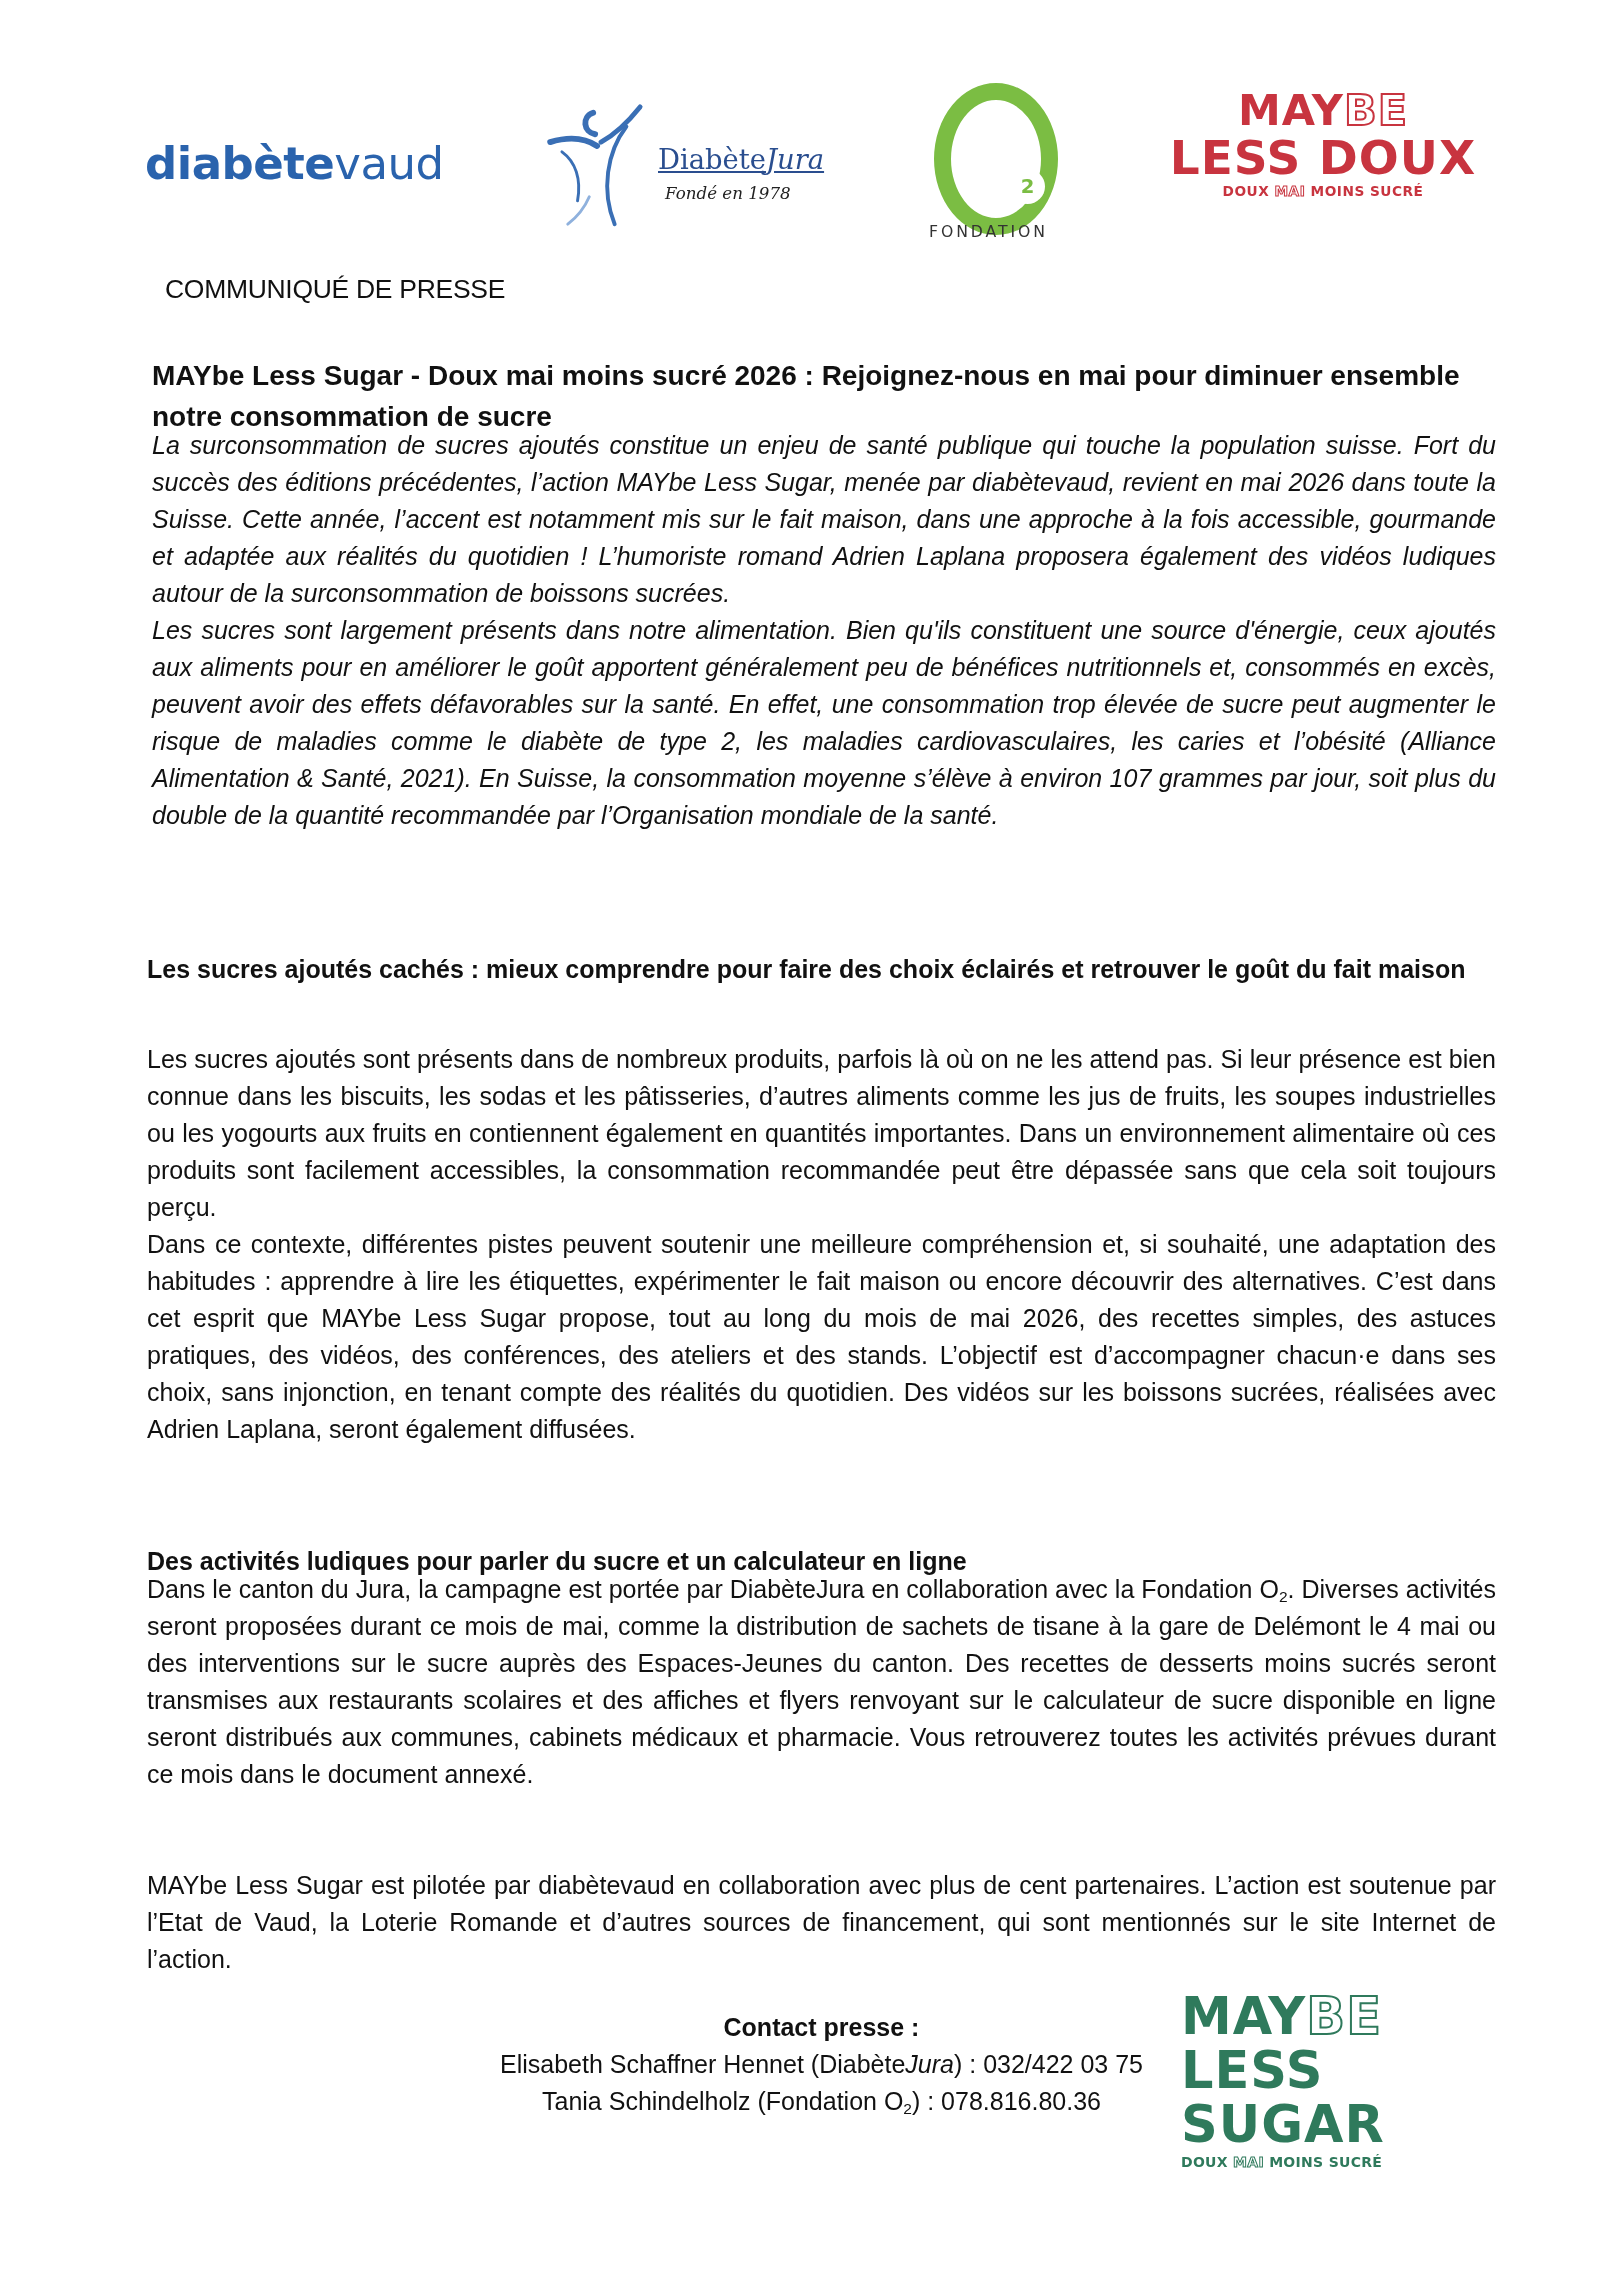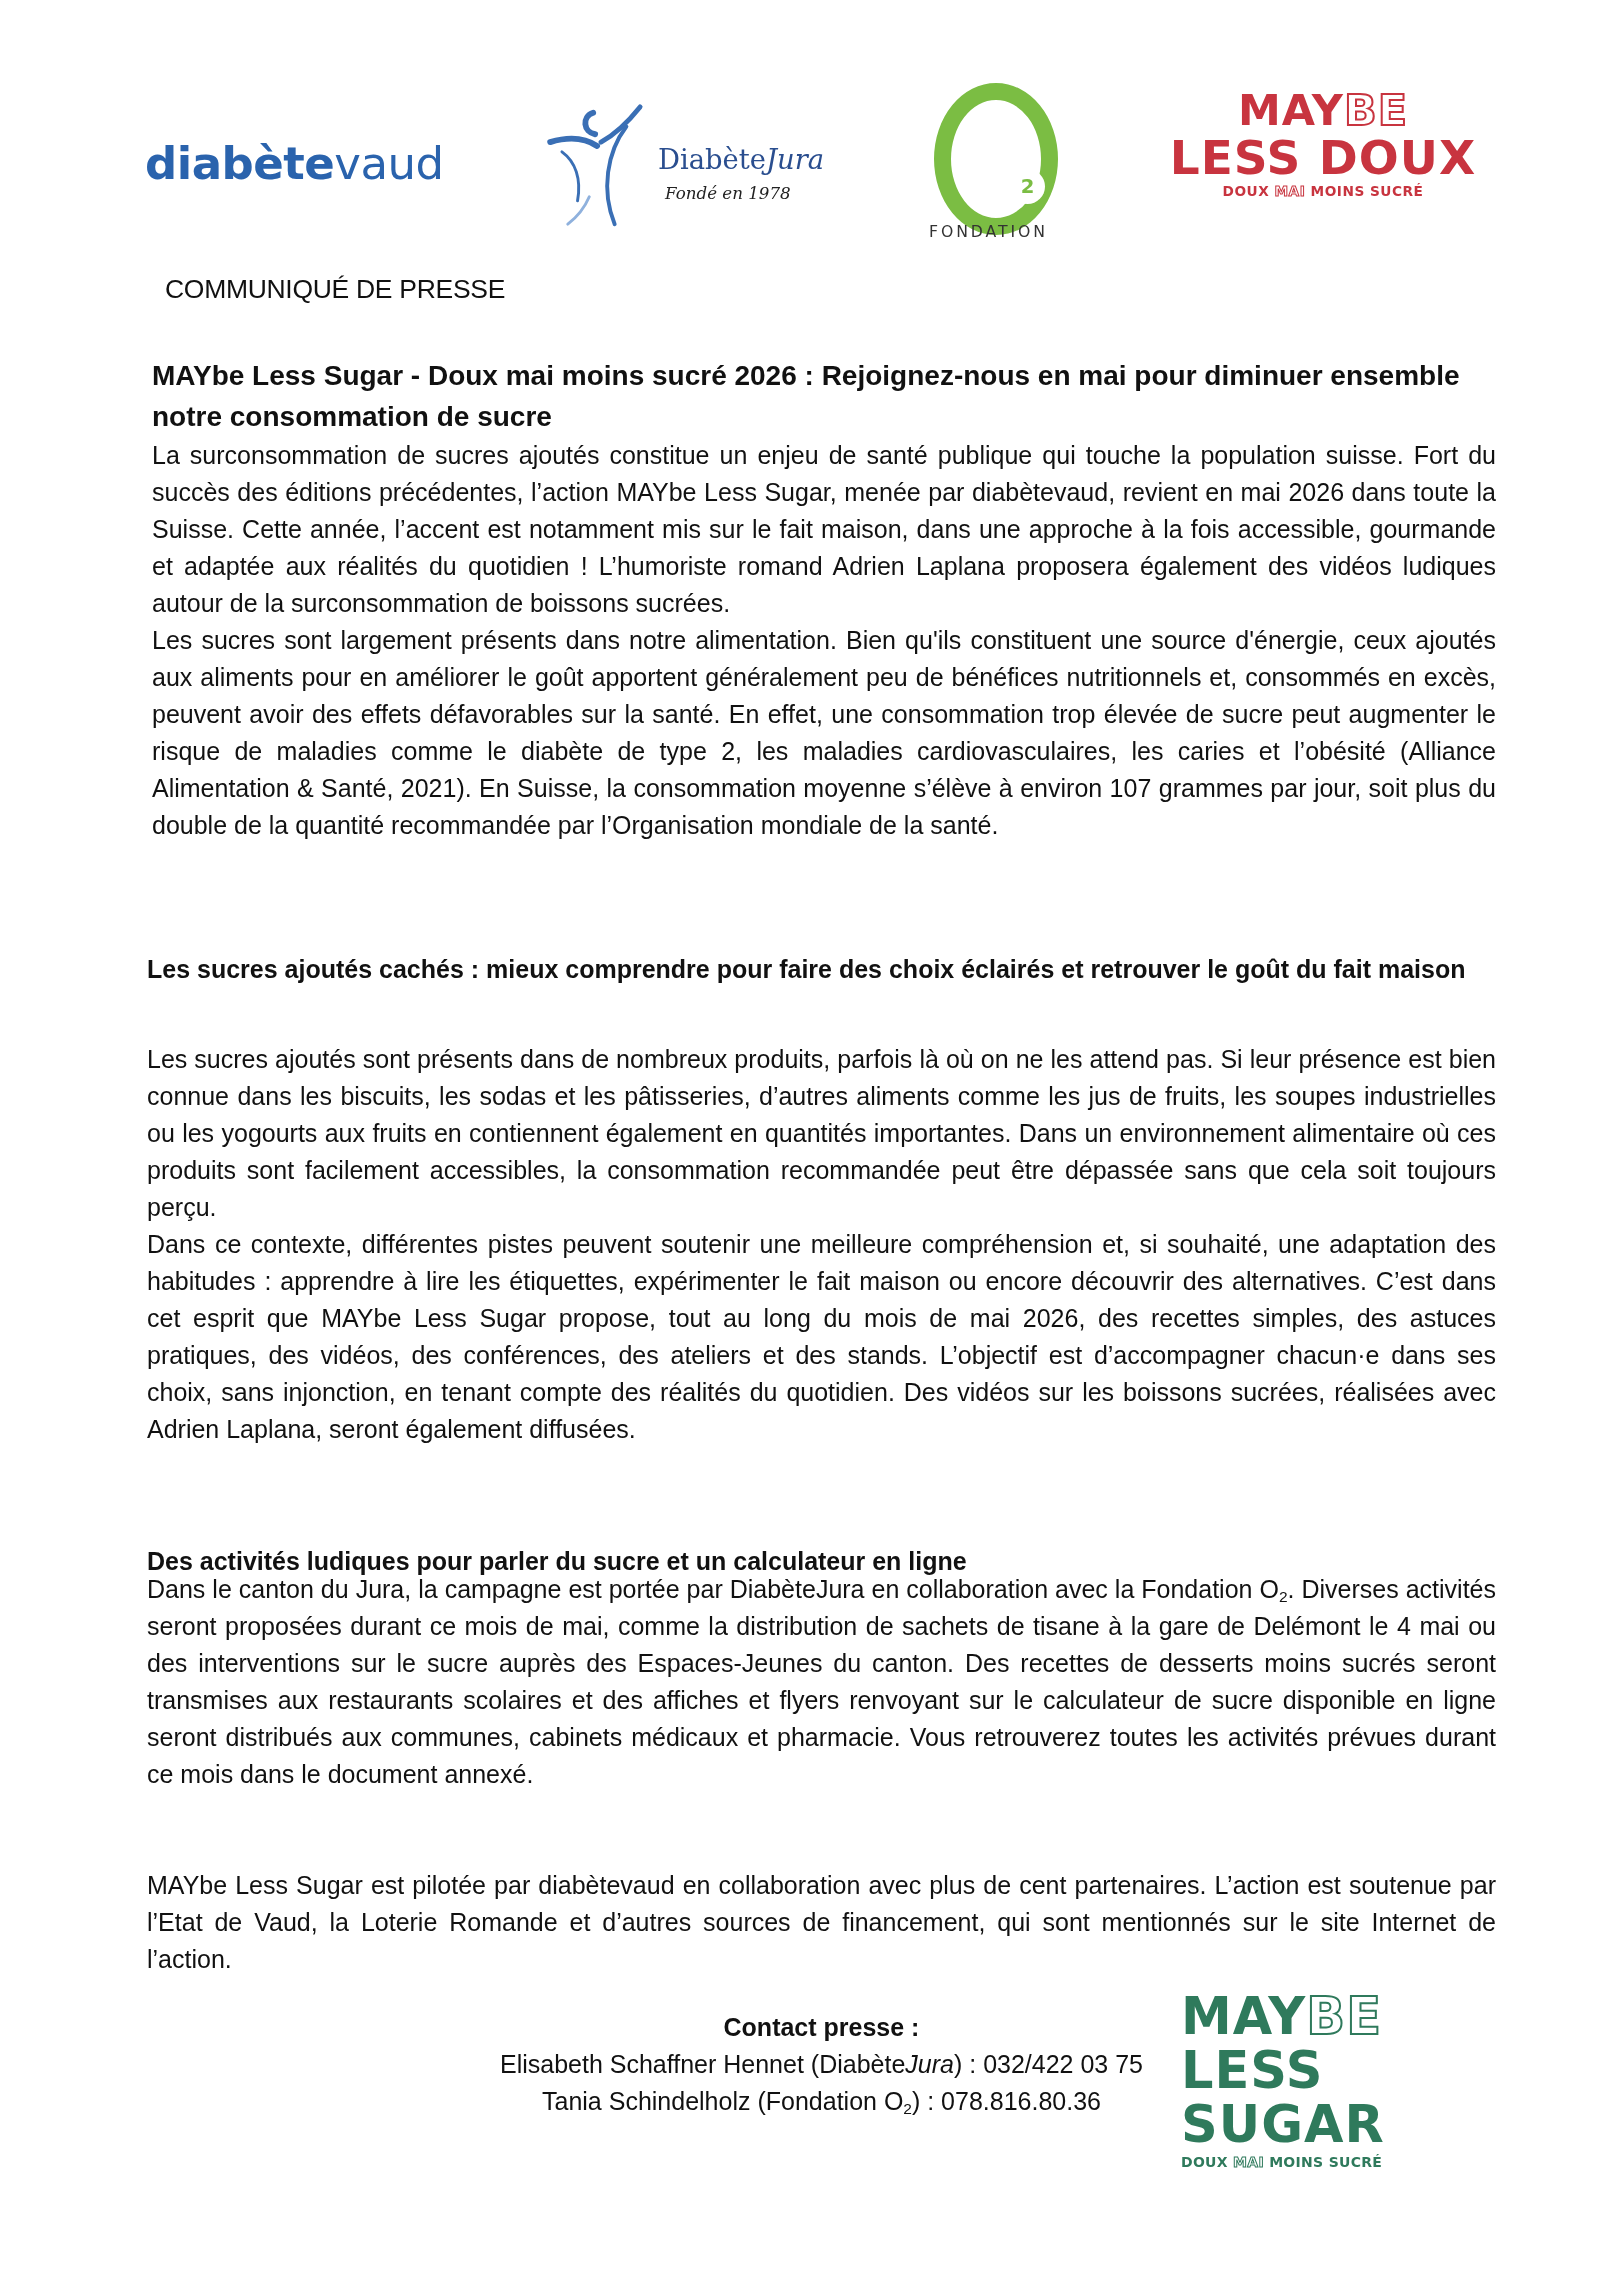--- a/index.html
+++ b/index.html
@@ -4,21 +4,21 @@
 <style>
   html, body { margin: 0; padding: 0; background: #ffffff; }
   body { width: 1622px; height: 2294px; position: relative; overflow: hidden; font-family: "Liberation Sans", sans-serif; color: #1a1a1a; }
 
   .logos { position: absolute; top: 0; left: 0; width: 1622px; height: 255px; }
   .logo-vaud { position: absolute; left: 145px; top: 137px; font-family: "DejaVu Sans", sans-serif; font-weight: bold; font-size: 45px; color: #2a63ad; letter-spacing: -0.5px; }
   .logo-vaud .light { font-weight: normal; }
 
   .logo-jura { position: absolute; left: 542px; top: 103px; width: 294px; height: 127px; }
   .logo-jura svg { position: absolute; left: 0; top: 0; }
-  .jura-name { position: absolute; left: 116px; top: 41px; font-family: "DejaVu Serif", serif; font-size: 27.4px; color: #2a4e8f; }
+  .jura-name { position: absolute; left: 116px; top: 41px; font-family: "DejaVu Serif", serif; font-size: 27.4px; color: #2a4e8f; text-decoration: underline; }
   .jura-name i { font-style: italic; }
   .jura-since { position: absolute; left: 123px; top: 80px; font-family: "DejaVu Serif", serif; font-style: italic; font-size: 16.7px; color: #222; }
 
   .logo-o2 { position: absolute; left: 929px; top: 83px; width: 127px; height: 162px; }
   .o2-ring { position: absolute; left: 4.9px; top: 0; width: 90px; height: 118px; border: 17.6px solid #7bbd43; border-radius: 50%; }
   .o2-sub { position: absolute; left: 81px; top: 86px; width: 35px; height: 35px; border-radius: 50%; background: #fff; color: #7bbd43; font-weight: bold; font-size: 19.6px; line-height: 35px; text-align: center; font-family: "DejaVu Sans", sans-serif; }
   .o2-label { position: absolute; left: 0; top: 139px; font-family: "DejaVu Sans", sans-serif; font-size: 15.7px; letter-spacing: 2.9px; color: #333; }
 
   .logo-mls-top { position: absolute; left: 1127px; top: 88px; width: 392px; text-align: center; color: #c8343f; font-family: "DejaVu Sans", sans-serif; font-weight: bold; }
   .mls-l1 { font-size: 43px; line-height: 45px; letter-spacing: 1px; }
@@ -27,21 +27,21 @@
   .mls-l3 { font-size: 13.7px; line-height: 19.6px; letter-spacing: 0.5px; }
   .mls-l3 .outline { color: #fff; -webkit-text-stroke: 1px #c8343f; }
 
   .kicker { position: absolute; left: 149px; top: 274px; font-size: 26.5px; color: #111; letter-spacing: -0.3px; margin-left: 16px; }
 
   .content { position: absolute; left: 147px; width: 1349px; font-size: 25px; line-height: 37px; text-align: justify; color: #111; }
   .content p { margin: 0; }
   .h-main { position: absolute; left: 152px; top: 355px; width: 1349px; font-size: 28px; line-height: 41px; font-weight: bold; color: #111; }
   .h-sec { font-weight: bold; font-size: 25px; line-height: 37px; text-align: left; margin: 0; }
 
-  #block1 { top: 437px; left: 152px; width: 1344px; }
+  #block1 { top: 427px; left: 152px; width: 1344px; font-style: italic; }
   #sec1 { top: 951px; }
   #block2 { top: 1041px; }
   #sec2 { top: 1543px; }
   #block3 { top: 1571px; }
   #block4 { top: 1867px; }
   #contact { top: 2009px; text-align: center; }
   #contact .title { font-weight: bold; }
   sub { font-size: 0.62em; vertical-align: -0.25em; line-height: 0; }
 
   .logo-mls-bottom { position: absolute; left: 1181px; top: 1990px; width: 265px; color: #2f7a5c; font-family: "DejaVu Sans", sans-serif; font-weight: bold; text-align: left; }

